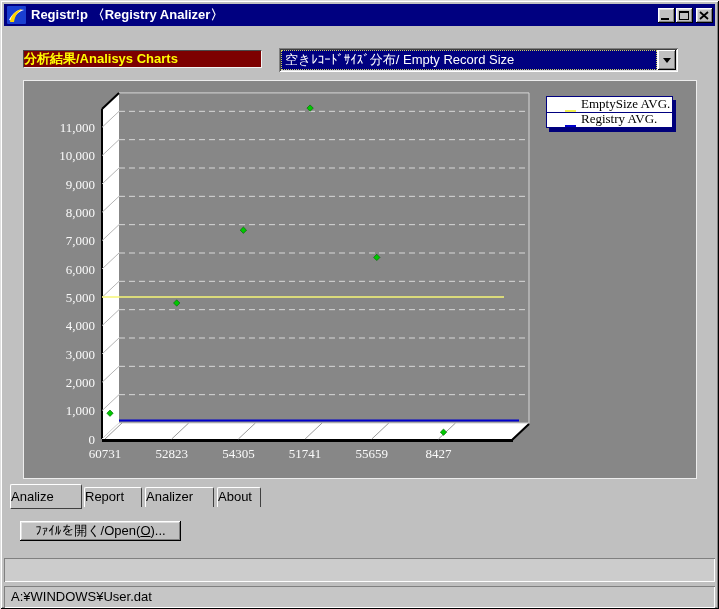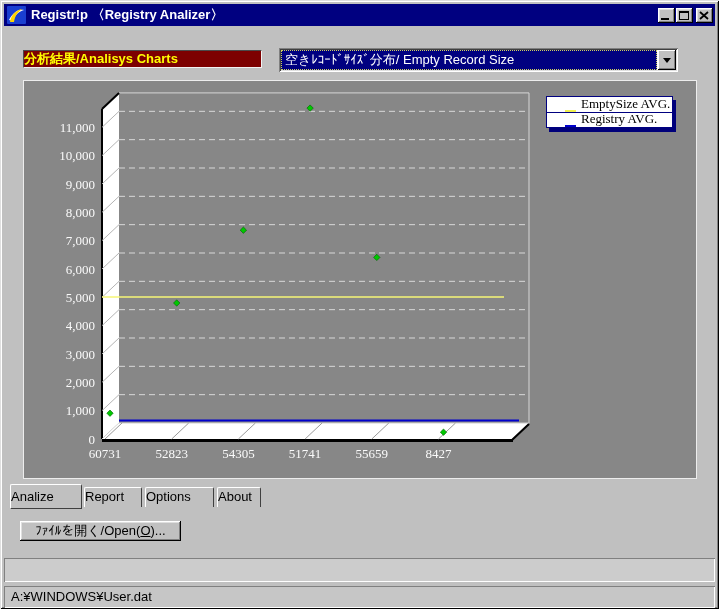--- a/index.html
+++ b/index.html
@@ -160,21 +160,21 @@
       </div>
       <div class="lrow">
         <span class="dash" style="background: rgb(0, 0, 204);"></span>
         <span>Registry AVG.</span>
       </div>
     </div>
   </div>
 
   <div class="tab tab-analize">Analize</div>
   <div class="tab tab-report">Report</div>
-  <div class="tab tab-options">Options</div>
+  <div class="tab tab-options">Analizer</div>
   <div class="tab tab-about">About</div>
 
   <button class="open-btn"><span>ﾌｧｲﾙを開く/Open(</span><span class="ul">O</span><span>)...</span></button>
 
   <div class="bar empty-bar"></div>
   <div class="bar status-bar">
     <span>A:¥WINDOWS¥User.dat</span>
   </div>
 
 </div>

